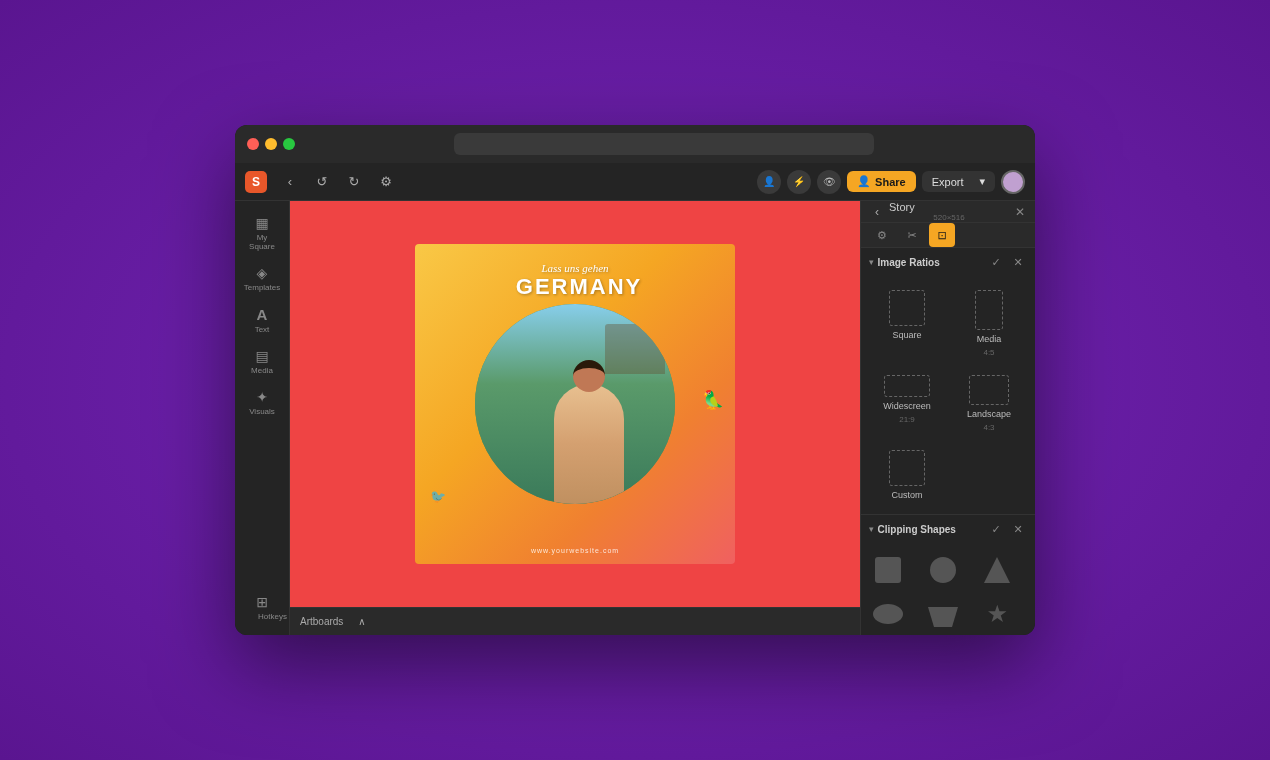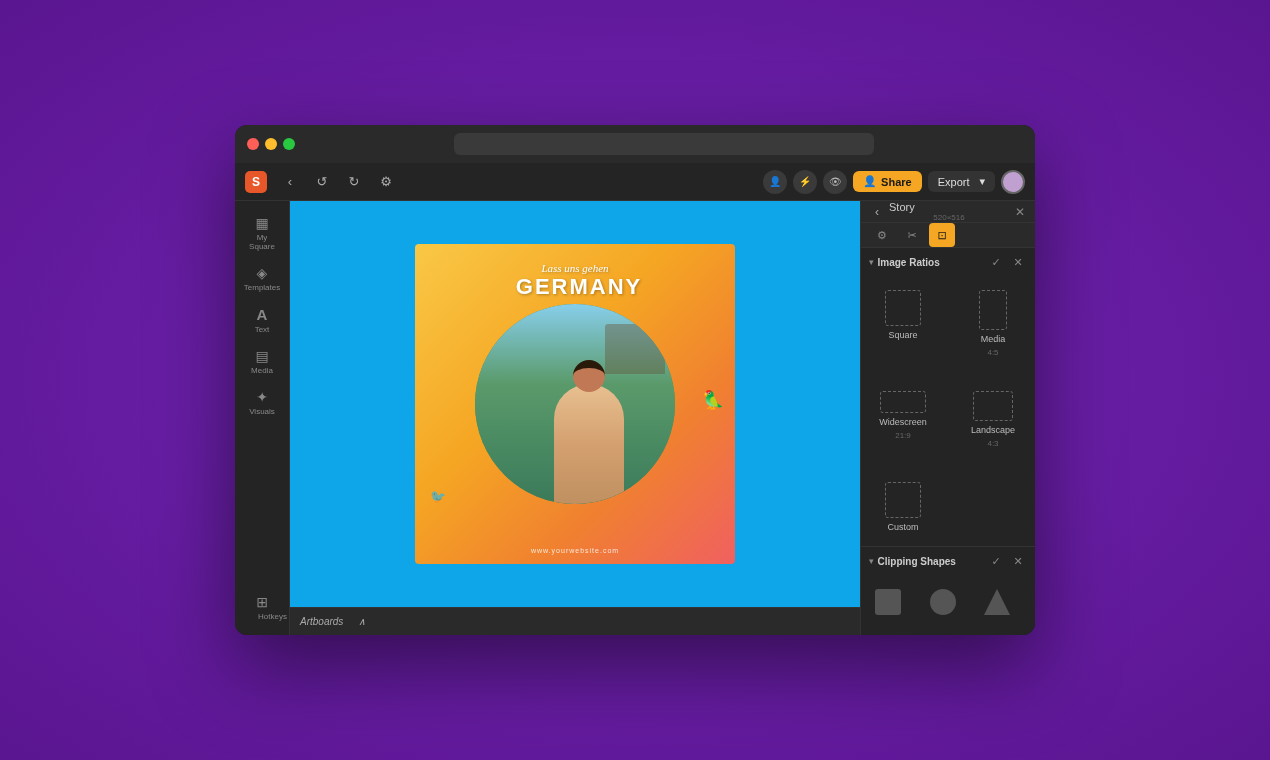--- a/index.html
+++ b/index.html
@@ -116,21 +116,21 @@
       background: #333;
       color: #ddd;
       border: none;
       border-radius: 6px;
       padding: 4px 10px;
       font-size: 11px;
       font-weight: 500;
       cursor: pointer;
       display: flex;
       align-items: center;
-      gap: 10px;
+      gap: 16px;
     }
     .avatar-circle {
       width: 24px;
       height: 24px;
       border-radius: 50%;
       background: #c0a0d0;
       border: 2px solid #666;
     }
     .icon-circle {
       width: 24px;
@@ -186,21 +186,21 @@
       cursor: pointer;
       color: #888;
       gap: 2px;
     }
     .sidebar-bottom .si-icon { font-size: 14px; }
     .sidebar-bottom .si-label { font-size: 8px; text-align: center; margin-left: 21px; }
 
     
     .canvas-area {
       flex: 1;
-      background: #0ea5e9;
+      background: #ef4444;
       display: flex;
       flex-direction: column;
       position: relative;
     }
     .canvas-content {
       flex: 1;
       display: flex;
       align-items: center;
       justify-content: center;
       overflow: hidden;
@@ -272,21 +272,20 @@
       padding: 0 10px;
       gap: 8px;
     }
     .artboards-tab {
       font-size: 10px;
       color: #aaa;
       display: flex;
       align-items: center;
       gap: 15px;
       cursor: pointer;
-      font-style: italic;
     }
 
     
     .right-panel {
       width: 175px;
       background: #242424;
       border-left: 1px solid #333;
       display: flex;
       flex-direction: column;
       overflow: hidden;
@@ -376,21 +375,21 @@
       display: flex;
       align-items: center;
       justify-content: center;
       border-radius: 3px;
     }
 
     
     .crop-grid {
       display: grid;
       grid-template-columns: 1fr 1fr;
-      gap: 22px;
+      gap: 6px;
       padding: 8px;
     }
     .crop-item {
       display: flex;
       flex-direction: column;
       align-items: center;
       gap: 4px;
       cursor: pointer;
       padding: 6px;
       border-radius: 6px;

